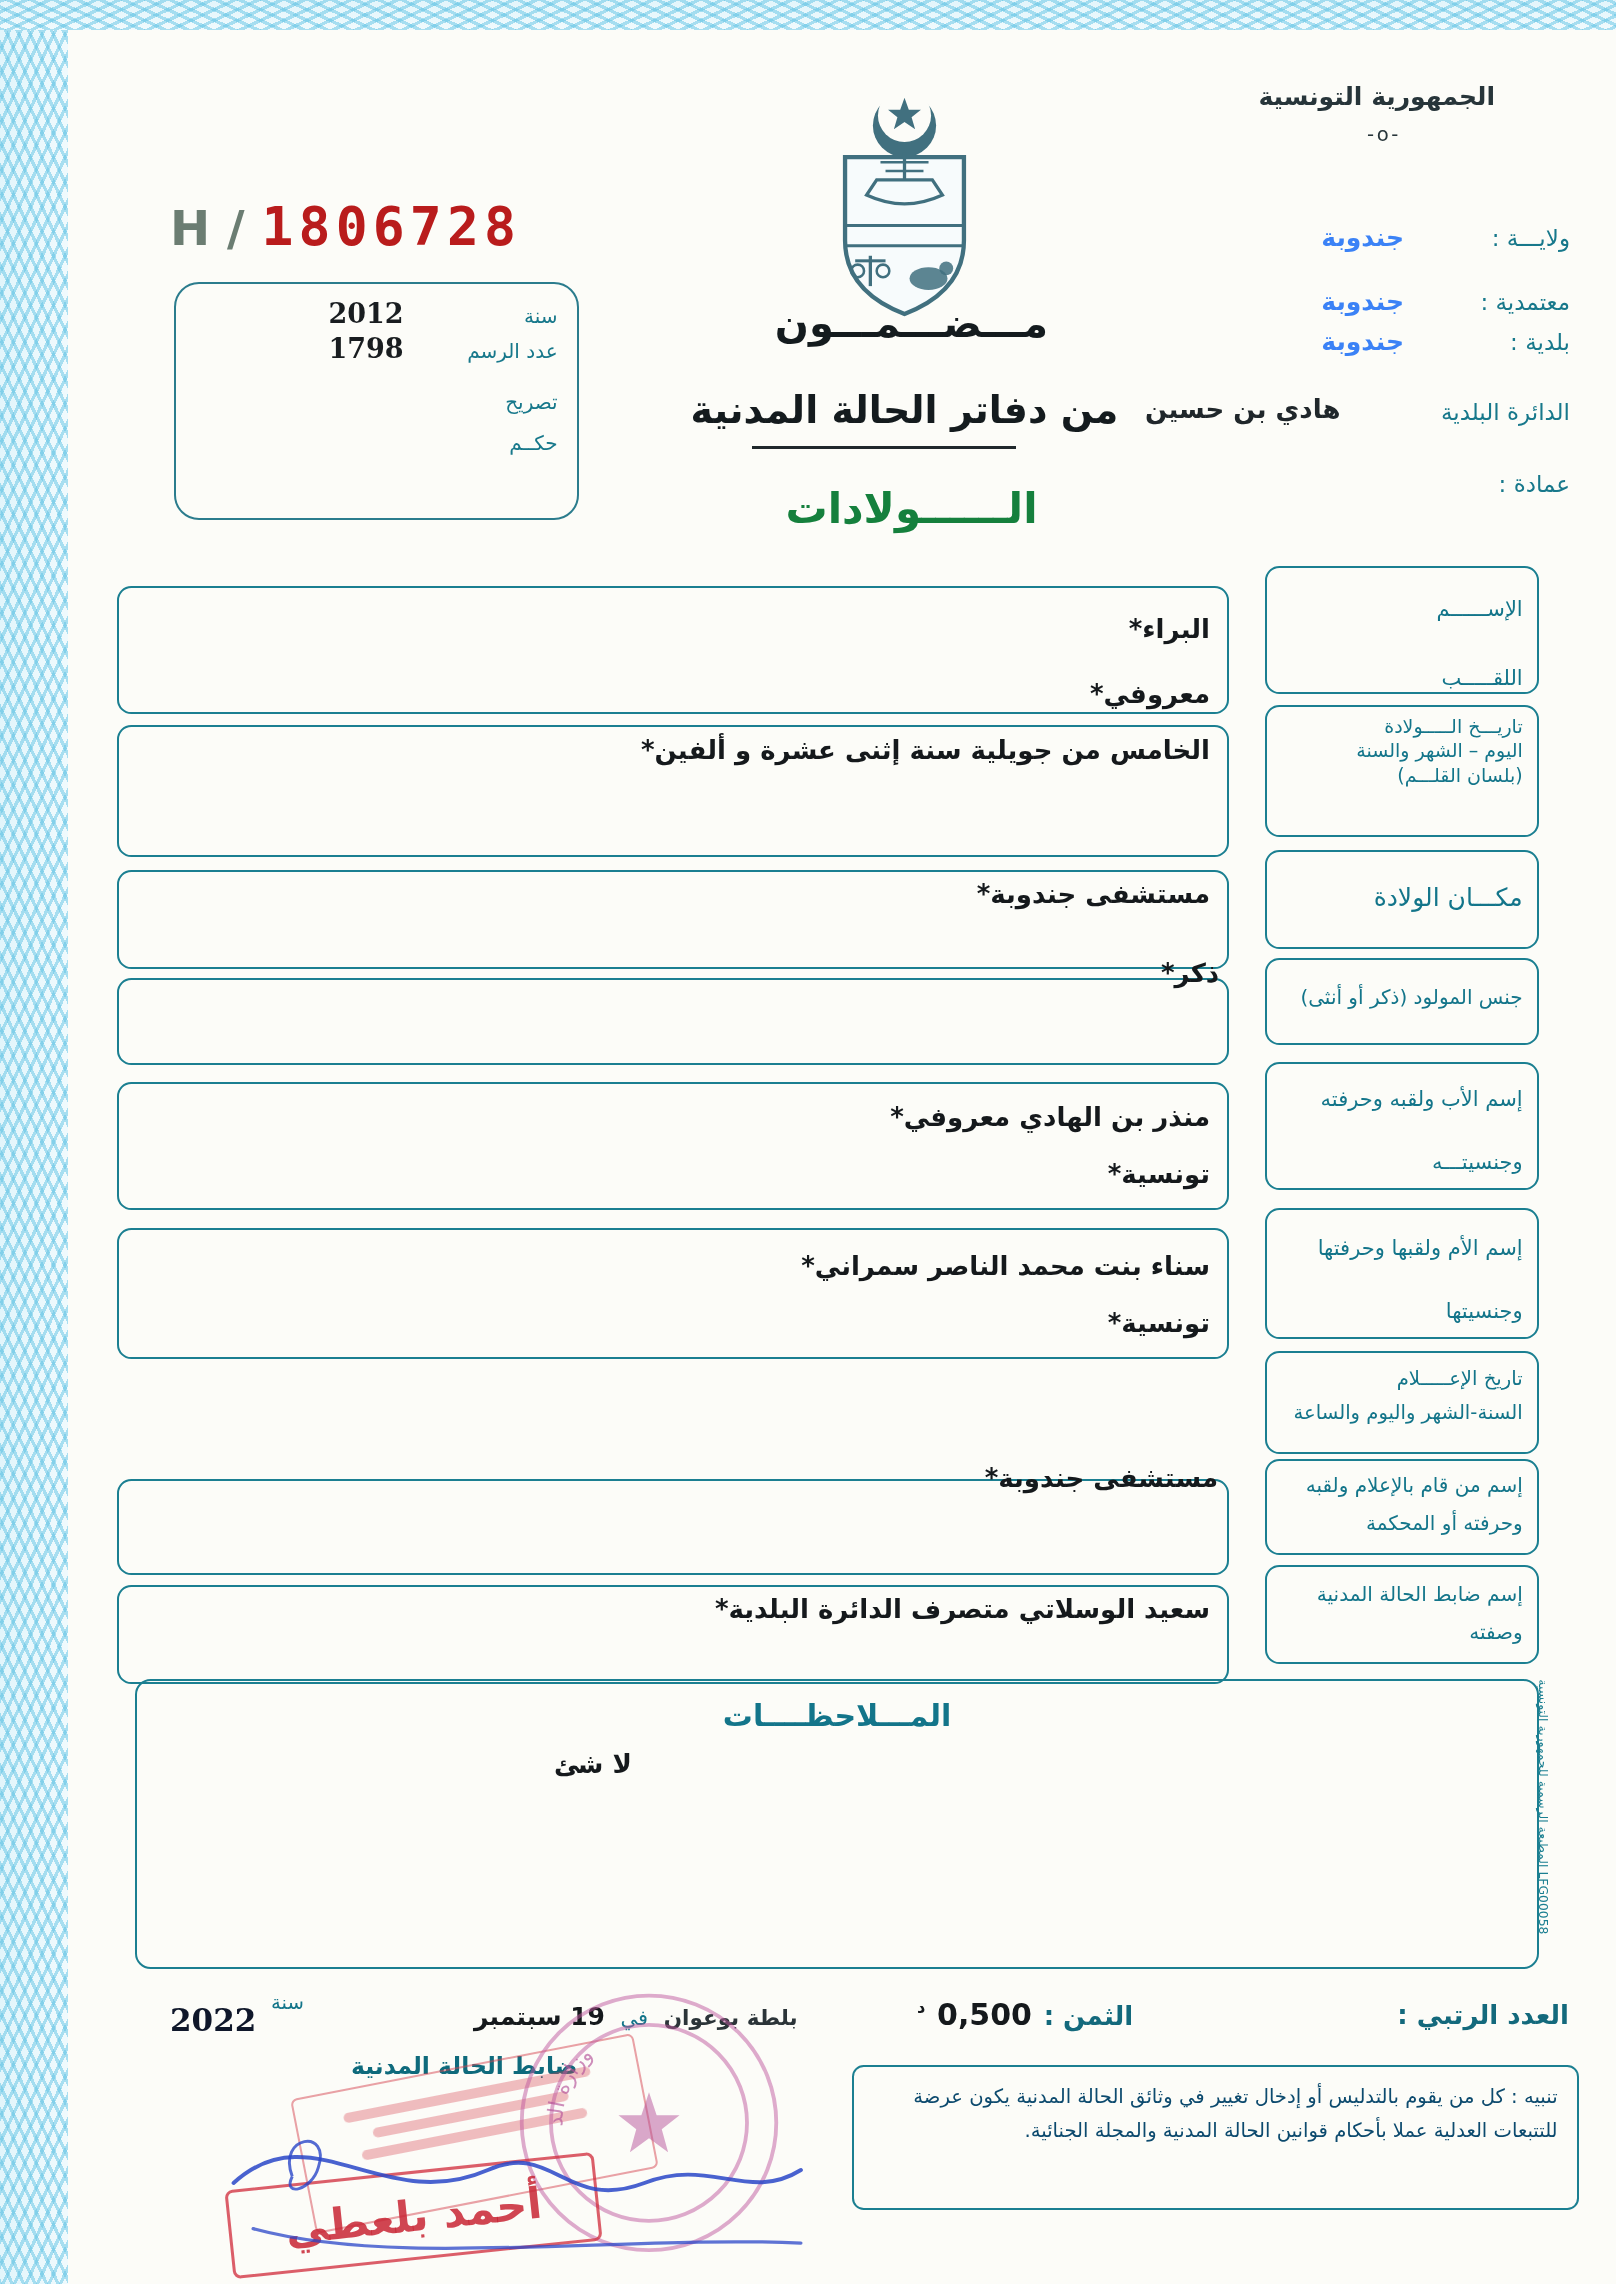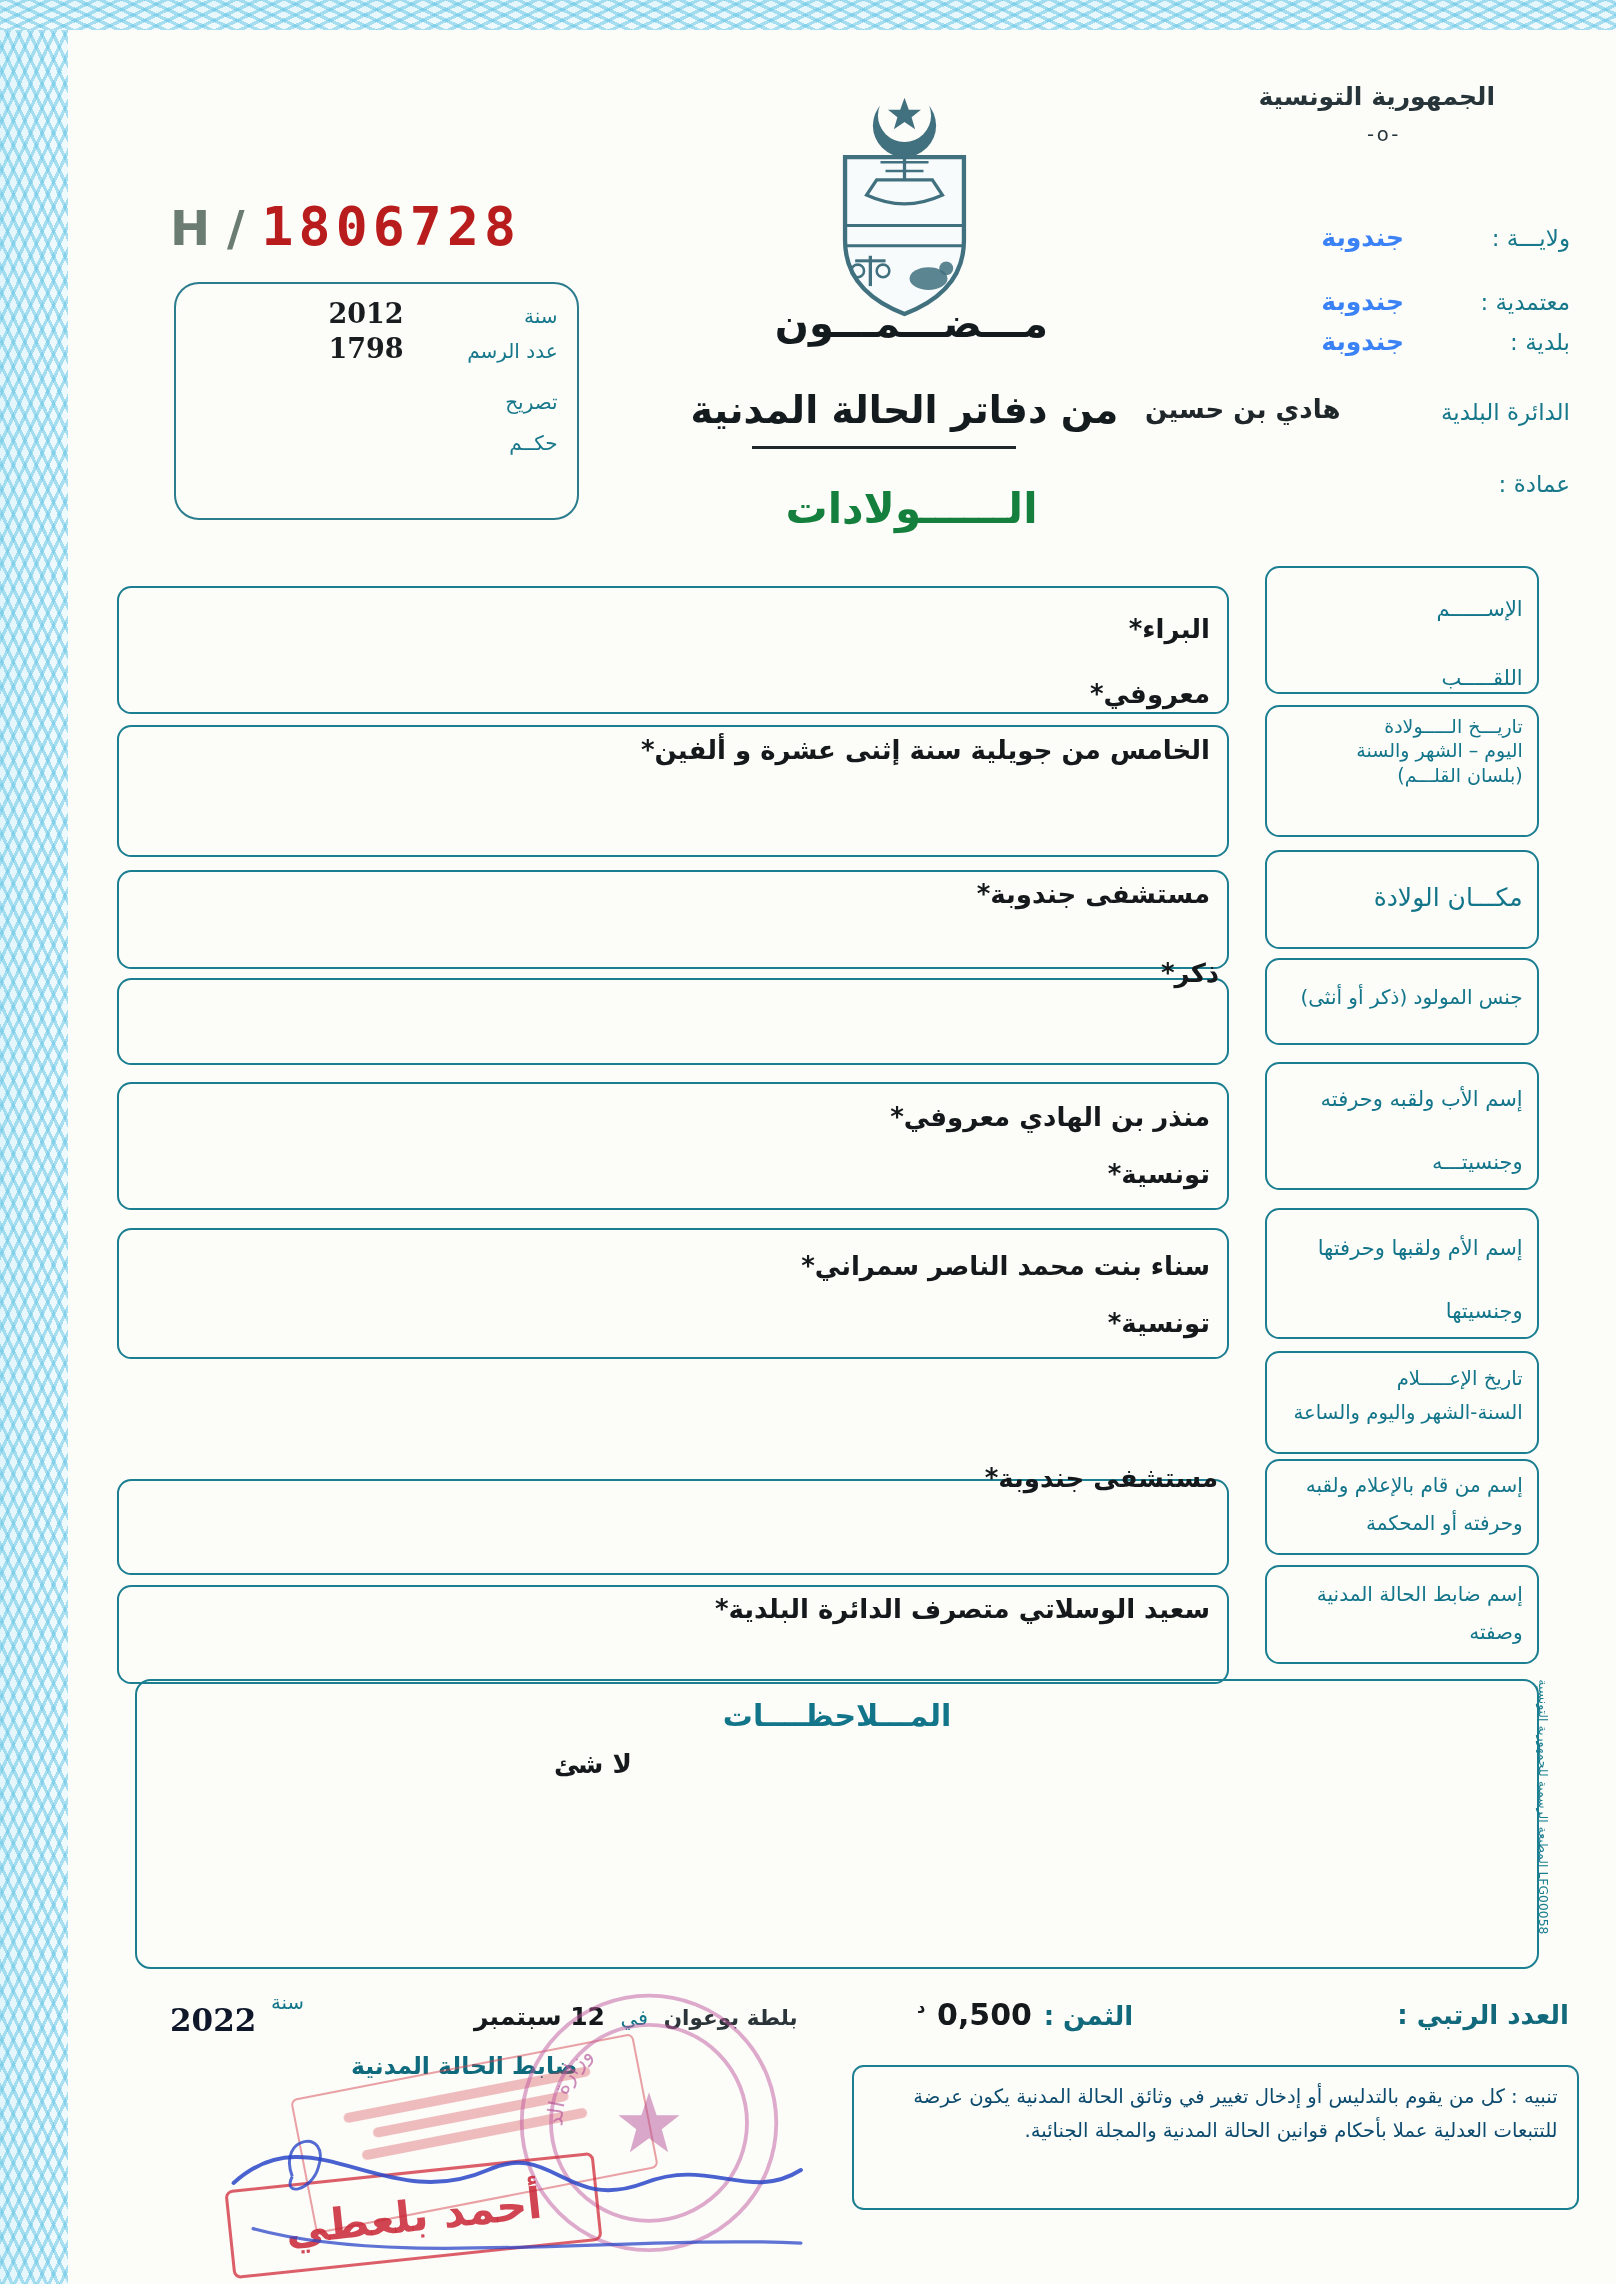--- a/index.html
+++ b/index.html
@@ -91,21 +91,21 @@
   .price .pcur{font-size:16.3px;font-weight:bold;color:#15191c;vertical-align:super;position:relative;top:-11.7px;}
   .notice{
     position:absolute;left:853px;top:2065px;width:684px;height:115px;
     border:2.6px solid #1b7f91;border-radius:11.7px;padding:13px 19.6px;
     color:#0c4a6e;font-size:19.6px;line-height:1.75;text-align:right;
   }
   .fyear-lab{position:absolute;left:272px;top:1991px;font-size:19.6px;color:#13758a;}
   .fyear-val{position:absolute;left:171px;top:2002px;font-family:"DejaVu Serif",serif;font-size:31px;font-weight:bold;color:#0f172a;}
   .placedate{position:absolute;left:475px;top:2002px;display:flex;align-items:baseline;gap:15.6px;}
   .placedate .pp{font-size:21.5px;font-weight:bold;color:#2b3438;}
-  .placedate .pf{font-size:21px;color:#13758a;}
+  .placedate .pf{font-size:21px;color:#13758a;font-family:Liberation Serif, serif;}
   .placedate .pd{font-size:25px;font-weight:bold;color:#15191c;}
   .officer-title{position:absolute;left:352px;top:2052px;font-size:23.5px;font-weight:bold;color:#0e6a7c;}
   
   .stamp-faded{
     position:absolute;left:301px;top:2065px;width:306px;height:110px;
     border:2px solid rgba(214,70,82,.5);border-radius:6.5px;
     transform:rotate(-11deg);padding:11.7px 19.6px;
   }
   .stamp-faded .fl{height:9.8px;background:rgba(214,70,82,.35);border-radius:5.2px;margin:10.4px auto 0;filter:blur(0.7px);}
   .fl1{width:82%}.fl2{width:65%}.fl3{width:75%}
@@ -288,21 +288,21 @@
   <div class="notice">
     <span>تنبيه : كل من يقوم بالتدليس أو إدخال تغيير في وثائق الحالة المدنية يكون عرضة للتتبعات العدلية عملا بأحكام قوانين الحالة المدنية والمجلة الجنائية.</span>
   </div>
 
   <div class="fyear-lab">سنة</div>
   <div class="fyear-val">2022</div>
 
   <div class="placedate">
     <span class="pp">بلطة بوعوان</span>
     <span class="pf">في</span>
-    <span class="pd">12 سبتمبر</span>
+    <span class="pd">19 سبتمبر</span>
   </div>
 
   <div class="officer-title">ضابط الحالة المدنية</div>
 
   <div class="stamp-faded">
     <div class="fl fl1"></div>
     <div class="fl fl2"></div>
     <div class="fl fl3"></div>
   </div>
 

